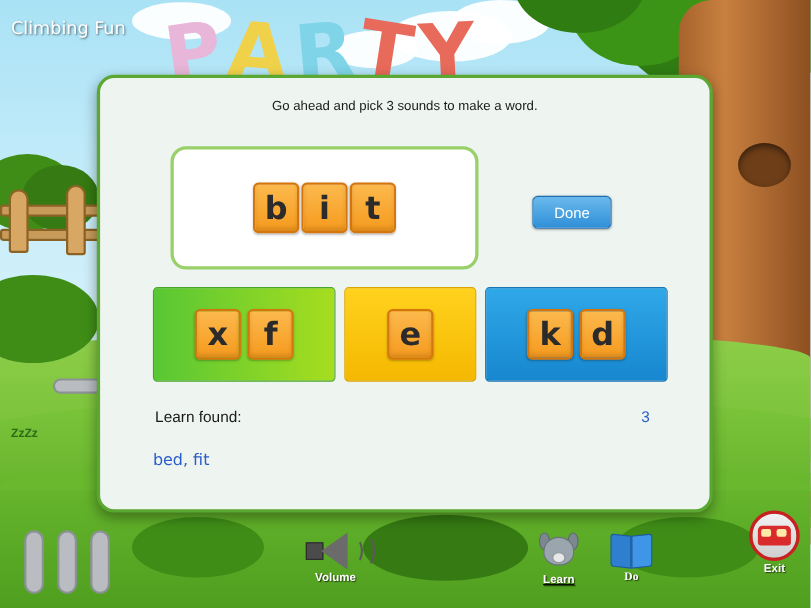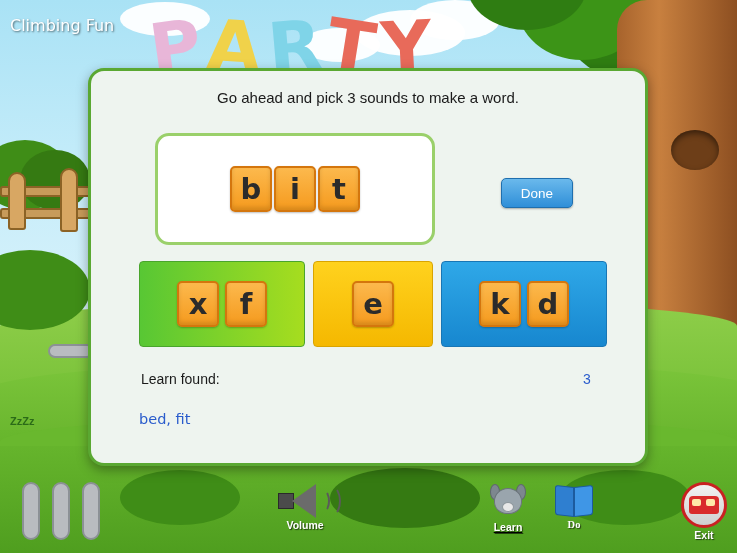--- a/index.html
+++ b/index.html
@@ -116,21 +116,21 @@
   #dialog {
     position: absolute; left: 88px; top: 68px;
     width: 560px; height: 398px;
     background: #eef4ef;
     border: 3px solid #5aa832;
     border-radius: 16px;
     box-shadow: 0 4px 12px rgba(0,0,0,.35);
   }
   #prompt {
     position: absolute; left: 0; top: 18px; width: 100%;
-    text-align: center; font-size: 15px; color: #1a1a1a;
+    text-align: center; font-size: 12px; color: #1a1a1a;
   }
   #word-panel {
     position: absolute; left: 64px; top: 62px;
     width: 280px; height: 112px;
     background: #ffffff;
     border: 3px solid #9ad06a;
     border-radius: 14px;
   }
   .tile-row { display: flex; justify-content: center; align-items: center; height: 100%; gap: 2px; }
 
@@ -151,21 +151,20 @@
   #done-button {
     position: absolute; left: 393px; top: 107px;
     width: 72px; height: 30px;
     background: linear-gradient(#6ab9ec,#2f8fd8);
     border: 1px solid #1f6fae;
     border-radius: 5px;
     color: #ffffff; font-size: 13.5px;
     display: flex; align-items: center; justify-content: center;
     cursor: pointer;
     box-shadow: 0 1px 2px rgba(0,0,0,.3);
-    margin-left: 17px;
   }
 
   .sound-group {
     position: absolute; top: 190px;
     height: 86px;
     border-radius: 4px;
     display: flex; align-items: center; justify-content: center; gap: 6px;
   }
   #group-0 { left: 48px;  width: 166px; background: linear-gradient(90deg,#58c734,#a6dd1f); border:1px solid #49a52c;}
   #group-1 { left: 222px; width: 120px; background: linear-gradient(180deg,#ffd21e,#f5b800); border:1px solid #d9a400;}
@@ -180,21 +179,21 @@
   
   .tool { position: absolute; text-align: center; cursor: pointer; }
   .tool .cap {
     font-size: 10.5px; color: #ffffff; font-weight: bold;
     text-shadow: 1px 1px 1px rgba(0,0,0,.6);
     margin-top: 1px;
   }
   #volume-tool { left: 266px; top: 484px; width: 78px; }
   #learn-tool  { left: 478px; top: 484px; width: 60px; text-decoration: underline; }
   #do-tool     { left: 546px; top: 484px; width: 56px; font-family: Liberation Serif, serif; }
-  #exit-tool   { left: 676px; top: 482px; width: 56px; }
+  #exit-tool   { left: 676px; top: 464px; width: 56px; }
 
   .speaker-body {
     position: relative; width: 54px; height: 34px; margin: 0 auto;
   }
   .speaker-box {
     position: absolute; left: 0; top: 9px; width: 16px; height: 16px;
     background: #4b4b4b; border: 1px solid #2a2a2a;
   }
   .speaker-cone {
     position: absolute; left: 14px; top: 0; width: 0; height: 0;
@@ -275,21 +274,21 @@
   <div class="grass-near"></div>
 
   <div class="bush" style="left:120px; top:470px; width:120px; height:55px;"></div>
   <div class="bush dark" style="left:330px; top:468px; width:150px; height:60px;"></div>
   <div class="bush" style="left:560px; top:470px; width:130px; height:55px;"></div>
 
   <div class="bone" style="left:22px; top:482px; width:18px; height:58px;"></div>
   <div class="bone" style="left:52px; top:482px; width:18px; height:58px;"></div>
   <div class="bone" style="left:82px; top:482px; width:18px; height:58px;"></div>
   <div class="bone" style="left:48px; top:344px; width:46px; height:14px; border-radius:8px;"></div>
-  <div class="zzz" style="left:10px; top:415px;">ZzZz</div>
+  <div class="zzz" style="left:10px; top:388px;">ZzZz</div>
 
   <div id="title">Climbing Fun</div>
 
   <div id="dialog">
 
     <div id="prompt">Go ahead and pick 3 sounds to make a word.</div>
 
     <div id="word-panel">
       <div class="tile-row">
         <div class="tile">b</div>

